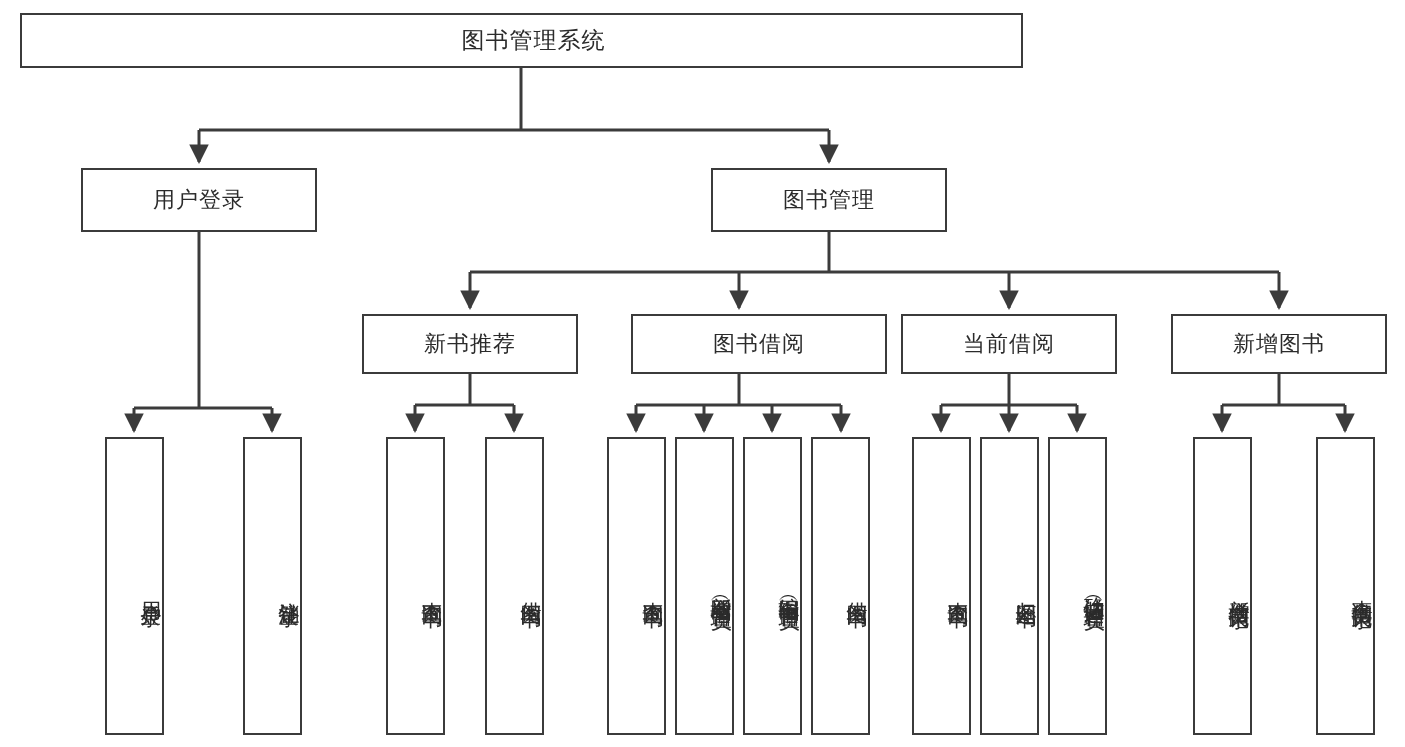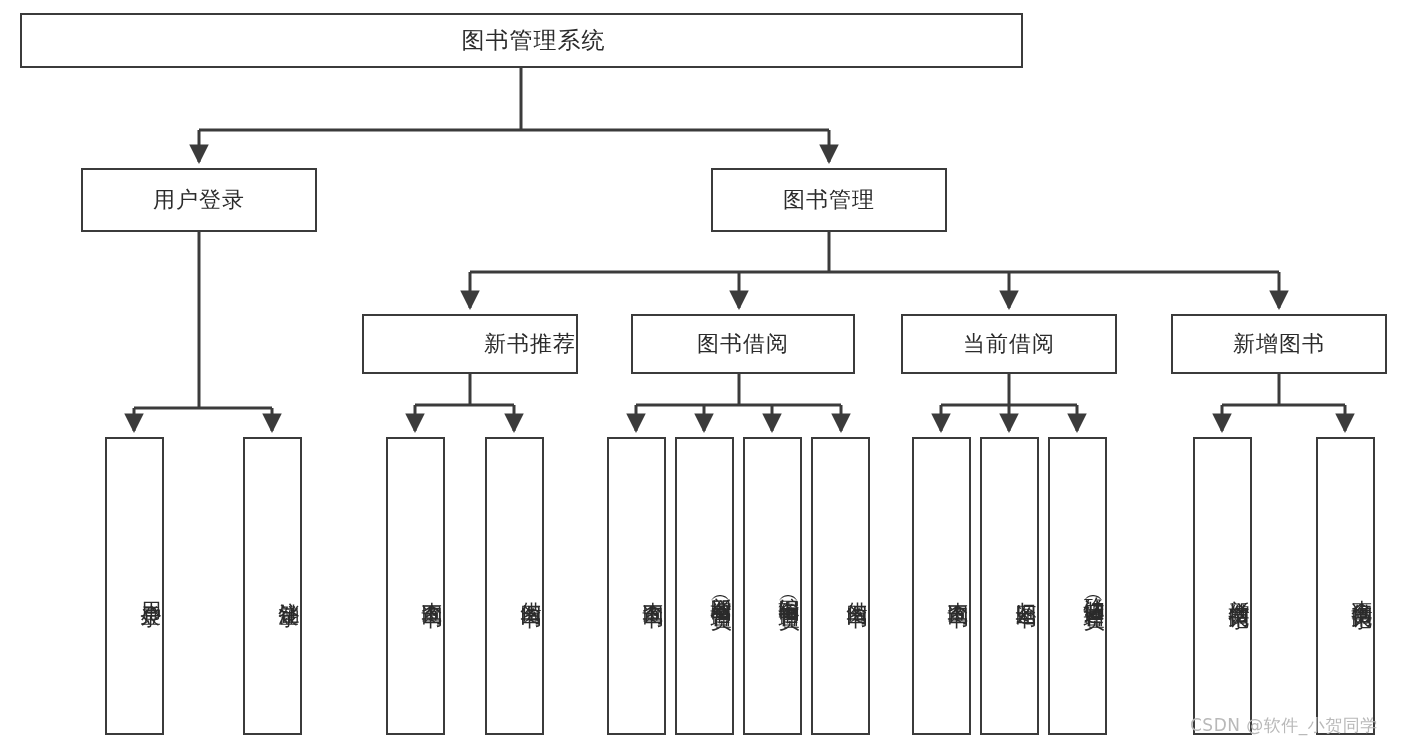--- a/index.html
+++ b/index.html
@@ -104,24 +104,24 @@
     <span>图书管理系统</span>
   </div>
 
   <div class="node h" style="left:81px;top:168px;width:236px;height:64px;">
     <span>用户登录</span>
   </div>
   <div class="node h" style="left:711px;top:168px;width:236px;height:64px;justify-content:center;">
     <span>图书管理</span>
   </div>
 
-  <div class="node h" style="left:362px;top:314px;width:216px;height:60px;justify-content:flex-end;">
+  <div class="node h" style="left:362px;top:314px;width:216px;height:60px;">
     <span>新书推荐</span>
   </div>
-  <div class="node h" style="left:631px;top:314px;width:224px;height:60px;">
+  <div class="node h" style="left:631px;top:314px;width:256px;height:60px;">
     <span>图书借阅</span>
   </div>
   <div class="node h" style="left:901px;top:314px;width:216px;height:60px;">
     <span>当前借阅</span>
   </div>
   <div class="node h" style="left:1171px;top:314px;width:216px;height:60px;">
     <span>新增图书</span>
   </div>
 
   <div class="node leaf" style="left:105px;top:437px;width:59px;height:298px;">
@@ -161,17 +161,14 @@
     <span>确认归还（管理员）</span>
   </div>
 
   <div class="node leaf" style="left:1193px;top:437px;width:59px;height:298px;">
     <span>新增借阅记录</span>
   </div>
   <div class="node leaf" style="left:1316px;top:437px;width:59px;height:298px;">
     <span>查询借阅记录</span>
   </div>
 
-  <div class="watermark" style="left:1190px;top:714px;">
-    <span>CSDN @软件_小贺同学</span>
-  </div>
 
 </div>
 
 </body></html>

